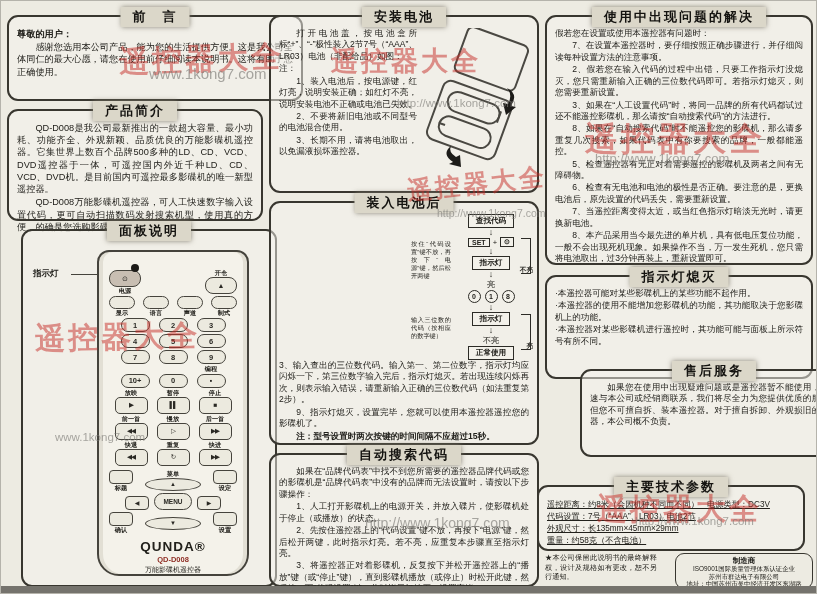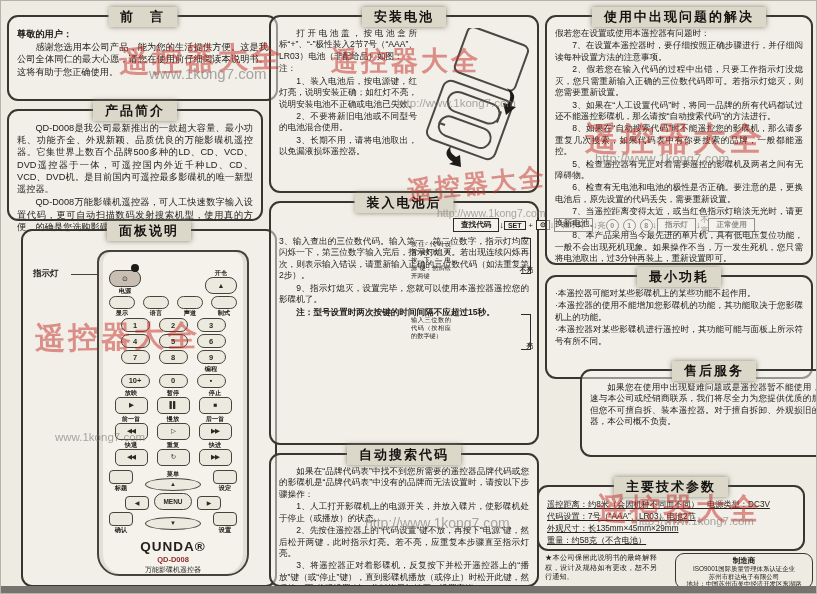--- a/index.html
+++ b/index.html
@@ -47,21 +47,21 @@
   .r-brand{font-size:13.5px;font-weight:bold;letter-spacing:1px;}
   .r-model{font-size:7.5px;font-weight:bold;color:#8e2d24;margin-top:1px;}
   .r-caption{font-size:7px;margin-top:1px;}
   
   .bat-body{display:flex;gap:4px;}
   .bat-text{flex:1;}
   
   .man-top{display:flex;gap:2px;}
   .man-left{flex:1;}
   .flow{position:relative;width:118px;flex:none;}
-  .fsteps{display:flex;flex-direction:row;align-items:center;margin-left:42px;gap:0;}
+  .fsteps{display:flex;flex-direction:column;align-items:center;margin-left:42px;gap:0;}
   .fbox{border:1.4px solid #2c2b26;padding:1px 7px;background:#f3f1ea;font-size:7.6px;
         font-weight:bold;white-space:nowrap;}
   .farrow{font-size:9px;line-height:1;}
   .fkeys{display:flex;gap:3px;align-items:center;font-size:7.6px;}
   .fkey{border:1.4px solid #2c2b26;padding:0 3px;font-size:7px;font-weight:bold;background:#f3f1ea;}
   .fdig{width:11px;height:11px;border:1.2px solid #2c2b26;border-radius:50%;display:flex;
         align-items:center;justify-content:center;font-size:7px;font-weight:bold;background:#f3f1ea;}
   .fdigs{display:flex;gap:4px;}
   .fbr{font-size:6.6px;font-weight:bold;position:absolute;}
   .fnote{position:absolute;left:0;width:40px;font-size:6.2px;line-height:1.3;text-align:justify;}
@@ -87,21 +87,21 @@
   <div class="wm wm-brand" style="left:596px;top:488px;">遥控器大全</div>
 
   <div class="wm wm-url" style="left:148px;top:64px;font-size:15px;">www.1kong7.com</div>
   <div class="wm wm-url" style="left:396px;top:96px;font-size:11.5px;">http://www.1kong7.com</div>
   <div class="wm wm-url" style="left:594px;top:150px;">http://www.1kong7.com</div>
   <div class="wm wm-url" style="left:436px;top:206px;font-size:10.5px;">http://www.1kong7.com</div>
   <div class="wm wm-url" style="left:54px;top:430px;font-size:11.5px;">www.1kong7.com</div>
   <div class="wm wm-url" style="left:364px;top:514px;font-size:14px;">http://www.1kong7.com</div>
   <div class="wm wm-url" style="left:634px;top:514px;font-size:11.5px;">http://www.1kong7.com</div>
 
-  <section class="sec lt" style="left:6px;top:14px;width:271px;height:86px;">
+  <section class="sec lt" style="left:6px;top:14px;width:296px;height:86px;">
     <div class="sec-title">前　言</div>
     <p class="t salut">尊敬的用户：</p>
     <p class="t ind">感谢您选用本公司产品，能为您的生活提供方便。这是我公司全体同仁的最大心愿，请您在使用前仔细阅读本说明书。这将有助于您正确使用。</p>
   </section>
 
   <section class="sec lt" style="left:6px;top:108px;width:256px;height:112px;">
     <div class="sec-title">产品简介</div>
     <p class="t ind">QD-D008是我公司最新推出的一款超大容量、最小功耗、功能齐全、外观新颖、品质优良的万能影碟机遥控器。它集世界上数百个品牌500多种的LD、CD、VCD、DVD遥控器于一体，可遥控国内外近千种LD、CD、VCD、DVD机。是目前国内可遥控最多影碟机的唯一新型遥控器。</p>
     <p class="t ind">QD-D008万能影碟机遥控器，可人工快速数字输入设置代码，更可自动扫描数码发射搜索机型，使用真的方便，的确是您选购影碟机遥控器的最佳选择。</p>
   </section>
@@ -365,21 +365,21 @@
     <p class="t ind">2、假若您在输入代码的过程中出错，只要工作指示灯没熄灭，您只需重新输入正确的三位数代码即可。若指示灯熄灭，则您需要重新设置。</p>
     <p class="t ind">3、如果在“人工设置代码”时，将同一品牌的所有代码都试过还不能遥控影碟机，那么请按“自动搜索代码”的方法进行。</p>
     <p class="t ind">8、如果在“自动搜索代码”时不能遥控您的影碟机，那么请多重复几次搜索，如果代码表中有你要搜索的品牌，一般都能遥控。</p>
     <p class="t ind">5、检查遥控器有无正对着需要遥控的影碟机及两者之间有无障碍物。</p>
     <p class="t ind">6、检查有无电池和电池的极性是否正确。要注意的是，更换电池后，原先设置的代码丢失，需要重新设置。</p>
     <p class="t ind">7、当遥控距离变得太近，或当红色指示灯暗淡无光时，请更换新电池。</p>
     <p class="t ind">8、本产品采用当今最先进的单片机，具有低电压复位功能，一般不会出现死机现象。如果操作不当，万一发生死机，您只需将电池取出，过3分钟再装上，重新设置即可。</p>
   </section>
 
   <section class="sec" style="left:544px;top:274px;width:268px;height:104px;">
-    <div class="sec-title">最小功耗</div>
+    <div class="sec-title">指示灯熄灭</div>
     <p class="t">·本遥控器可能对某些影碟机上的某些功能不起作用。</p>
     <p class="t">·本遥控器的使用不能增加您影碟机的功能，其功能取决于您影碟机上的功能。</p>
     <p class="t">·本遥控器对某些影碟机进行遥控时，其功能可能与面板上所示符号有所不同。</p>
   </section>
 
   <section class="sec" style="left:544px;top:368px;width:268px;height:88px;margin-left:35px;">
     <div class="sec-title">售后服务</div>
     <p class="t ind">如果您在使用中出现疑难问题或是遥控器暂不能使用，请您速与本公司或经销商联系，我们将尽全力为您提供优质的服务。但您不可擅自拆、装本遥控器。对于擅自拆卸、外观损旧的遥控器，本公司概不负责。</p>
   </section>
 

